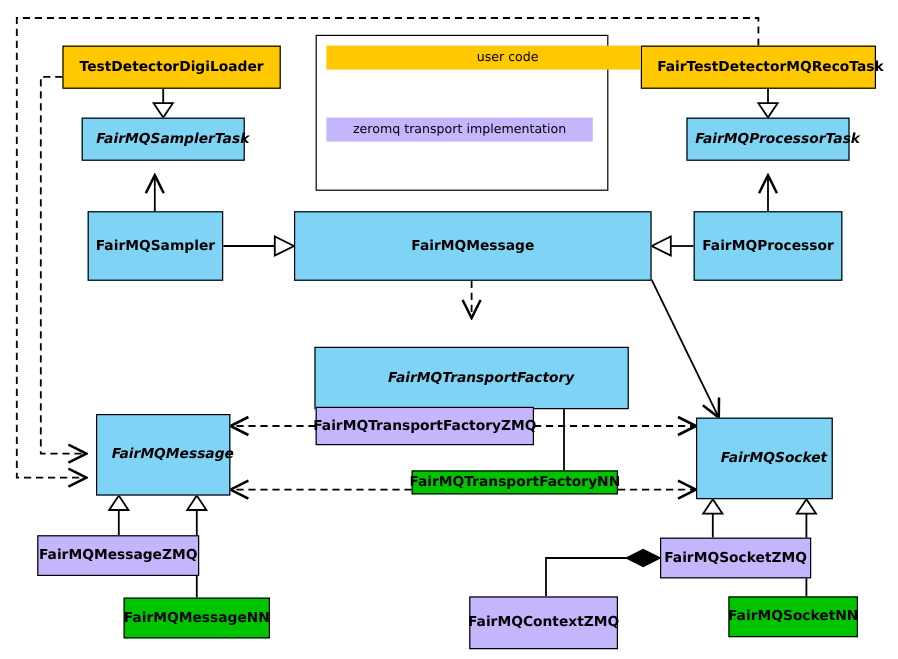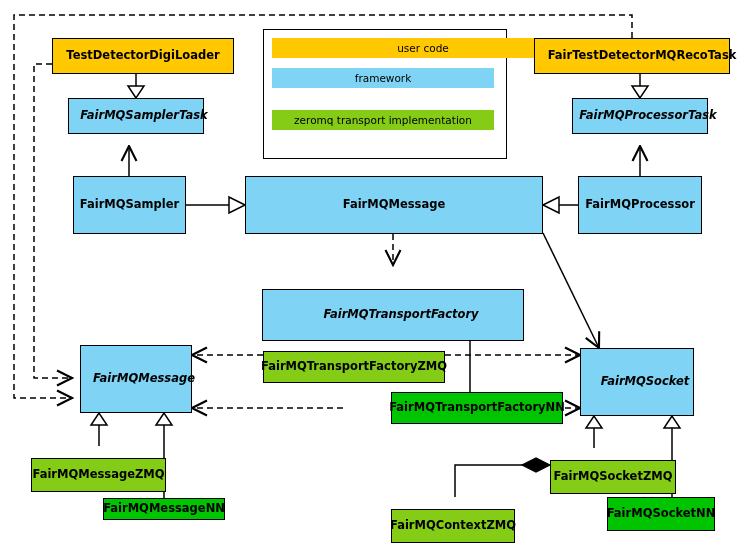--- a/index.html
+++ b/index.html
@@ -5,21 +5,21 @@
   html,body{margin:0;padding:0;background:#ffffff;}
   body{font-family:"DejaVu Sans","Liberation Sans",sans-serif;}
   #diagram{position:relative;width:748px;height:549px;background:#ffffff;overflow:hidden;}
   svg#wires{position:absolute;left:0;top:0;width:748px;height:549px;}
   .node{position:absolute;box-sizing:border-box;border:1.6px solid #000;
         display:flex;align-items:center;justify-content:center;text-align:center;
         font-size:11.5px;font-weight:bold;color:#000;line-height:1.15;z-index:5;}
   .node.abstract{font-style:italic;padding-left:16px;}
   .usercode{background:#FFC800;}
   .framework{background:#7FD4F5;}
-  .zmq{background:#84cc16;margin-top:12px;}
+  .zmq{background:#c4b5fd;}
   .nn{background:#00C400;}
   .legend{position:absolute;left:263px;top:29px;width:242px;height:128px;
           background:#ffffff;border:1.6px solid #000;z-index:6;}
   .legend-row{position:absolute;left:8px;width:222px;height:20px;
               display:flex;align-items:center;justify-content:center;
               font-size:10.5px;font-weight:normal;color:#000;}
   .lg0{top:8px;padding-left:40px;} .lg1{top:38px;} .lg2{top:68px;} .lg3{top:98px;}
 </style>
 </head>
 <body>
@@ -128,23 +128,20 @@
     <g>
       <path d="M536,465 L455,465 L455,497" fill="none" stroke="#000" stroke-width="1.5"></path>
       <polygon points="550,465 536,458 522,465 536,472" fill="#000" stroke="#000" stroke-width="1.2"></polygon>
     </g>
   </svg>
 
   <div class="legend">
     <div class="legend-row lg0 usercode">
         <span>user code</span>
       </div>
-    <div class="legend-row lg1 framework">
-        <span>framework</span>
-      </div>
     <div class="legend-row lg2 zmq">
         <span>zeromq transport implementation</span>
       </div>
   </div>
 
   <div id="nodes-host">
       <div class="node usercode" style="left: 52px; top: 38px; width: 182px; height: 36px;">
         <span>TestDetectorDigiLoader</span>
       </div>
       <div class="node usercode" style="left: 534px; top: 38px; width: 196px; height: 36px; padding-left: 20px;">
@@ -164,39 +161,39 @@
       </div>
       <div class="node framework" style="left: 578px; top: 176px; width: 124px; height: 58px;">
         <span>FairMQProcessor</span>
       </div>
       <div class="node framework abstract" style="left: 262px; top: 265px; width: 262px; height: 52px; margin-top: 24px;">
         <span>FairMQTransportFactory</span>
       </div>
       <div class="node zmq" style="left: 263px; top: 339px; width: 182px; height: 32px;">
         <span>FairMQTransportFactoryZMQ</span>
       </div>
-      <div class="node nn" style="left: 343px; top: 392px; width: 172px; height: 32px; margin-left: 48px;">
+      <div class="node nn" style="left: 343px; top: 392px; width: 172px; height: 20px;">
         <span>FairMQTransportFactoryNN</span>
       </div>
       <div class="node framework abstract" style="left: 80px; top: 345px; width: 112px; height: 68px;">
         <span>FairMQMessage</span>
       </div>
       <div class="node framework abstract" style="left: 580px; top: 348px; width: 114px; height: 68px;">
         <span>FairMQSocket</span>
       </div>
       <div class="node zmq" style="left: 31px; top: 446px; width: 135px; height: 34px;">
         <span>FairMQMessageZMQ</span>
       </div>
-      <div class="node nn" style="left: 103px; top: 498px; width: 122px; height: 22px;">
+      <div class="node nn" style="left: 103px; top: 498px; width: 122px; height: 34px;">
         <span>FairMQMessageNN</span>
       </div>
       <div class="node zmq" style="left: 550px; top: 448px; width: 126px; height: 34px;">
         <span>FairMQSocketZMQ</span>
       </div>
-      <div class="node zmq" style="left: 391px; top: 497px; width: 124px; height: 34px; text-align: right;">
+      <div class="node zmq" style="left: 391px; top: 497px; width: 124px; height: 44px; text-align: right;">
         <span>FairMQContextZMQ</span>
       </div>
       <div class="node nn" style="left: 607px; top: 497px; width: 108px; height: 34px;">
         <span>FairMQSocketNN</span>
       </div>
     </div>
 
 </div>
 
 </body></html>

